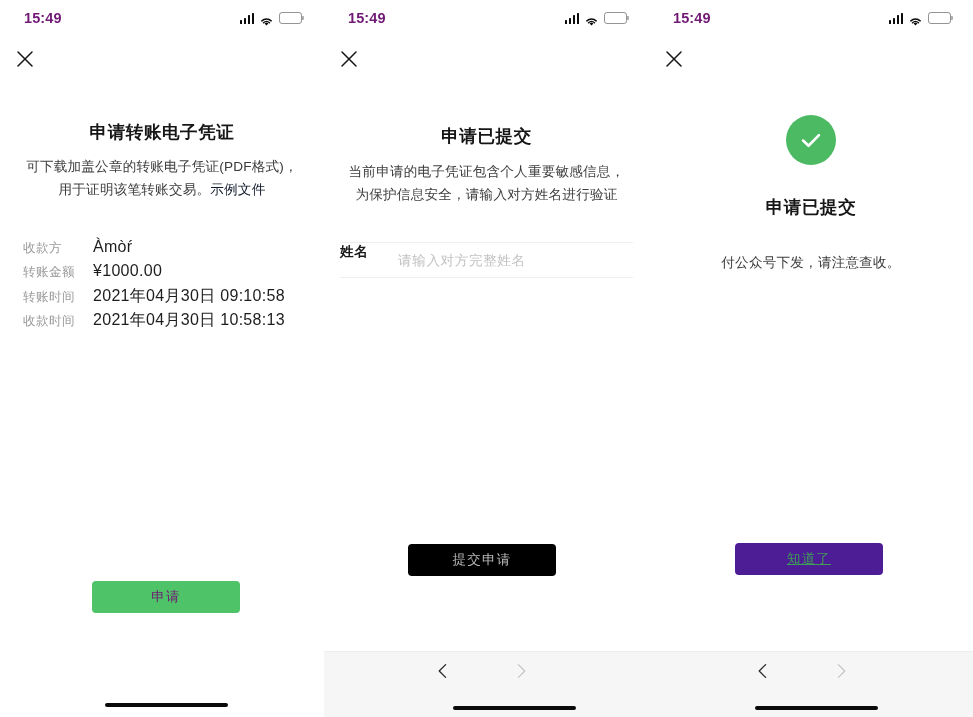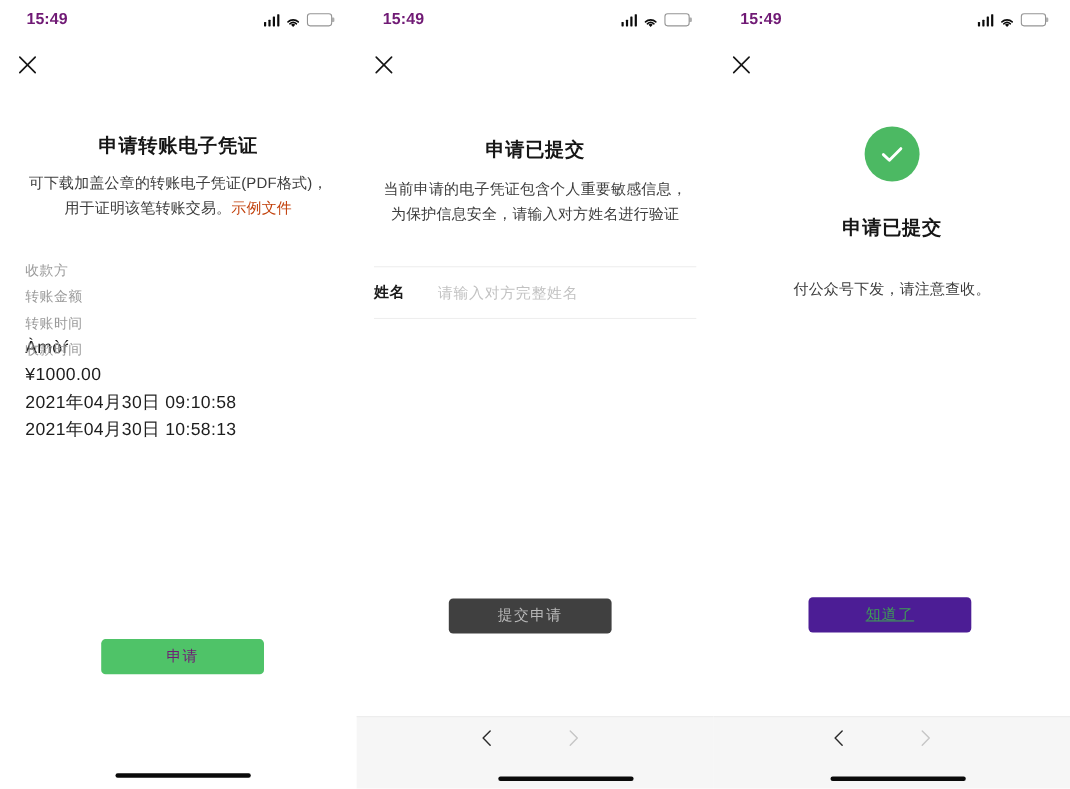--- a/index.html
+++ b/index.html
@@ -99,40 +99,39 @@
     letter-spacing: 0.6px;
   }
   .subtitle {
     text-align: center;
     font-size: 13.6px;
     line-height: 23px;
     color: #3c3c3c;
     letter-spacing: 0.2px;
   }
   .link {
-    color: #c2410c;
+    color: #0f172a;
     cursor: pointer;
   }
 
   
   .s1-title { position: absolute; top: 120px; left: 0; right: 0; font-family: Liberation Mono, monospace; }
   .s1-desc {
     position: absolute; top: 155px;
     left: 22px; right: 22px;
   }
   .info-list {
     position: absolute;
     top: 238px;
     left: 23px; right: 20px;
   }
   .info-row {
     display: flex;
     align-items: baseline;
     height: 24px;
-    flex-direction: column;
   }
   .info-label {
     width: 70px;
     flex: 0 0 70px;
     font-size: 12.6px;
     color: #9a9a9a;
     letter-spacing: 0.4px;
   }
   .info-value {
     font-size: 16px;
@@ -163,23 +162,22 @@
   .s2-desc {
     position: absolute; top: 160px;
     left: 18px; right: 18px;
   }
   .field-wrap {
     position: absolute;
     top: 242px;
     left: 16px; right: 16px;
     border-top: 1px solid #eeeeee;
     border-bottom: 1px solid #eeeeee;
-    height: 48px;
-    display: flex;
-    align-items: center;
+    height: 36px;
+    display: flex;
     box-sizing: border-box;
   }
   .field-label {
     font-size: 13.6px;
     font-weight: bold;
     color: #1a1a1a;
     width: 58px;
     flex: 0 0 58px;
     letter-spacing: 0.6px;
   }
@@ -194,21 +192,21 @@
     letter-spacing: 0.6px;
     padding: 0;
   }
   .field-input::placeholder { color: #c2c2c2; }
   .disabled-btn {
     position: absolute;
     left: 84px;
     width: 148px;
     top: 544px;
     height: 32px;
-    background: #404040;
+    background: #000000;
     border: none;
     border-radius: 4px;
     color: #b9b9b9;
     font-size: 13.5px;
     letter-spacing: 1.2px;
     font-family: inherit;
     display: flex;
     align-items: center;
     justify-content: center;
     cursor: default;

